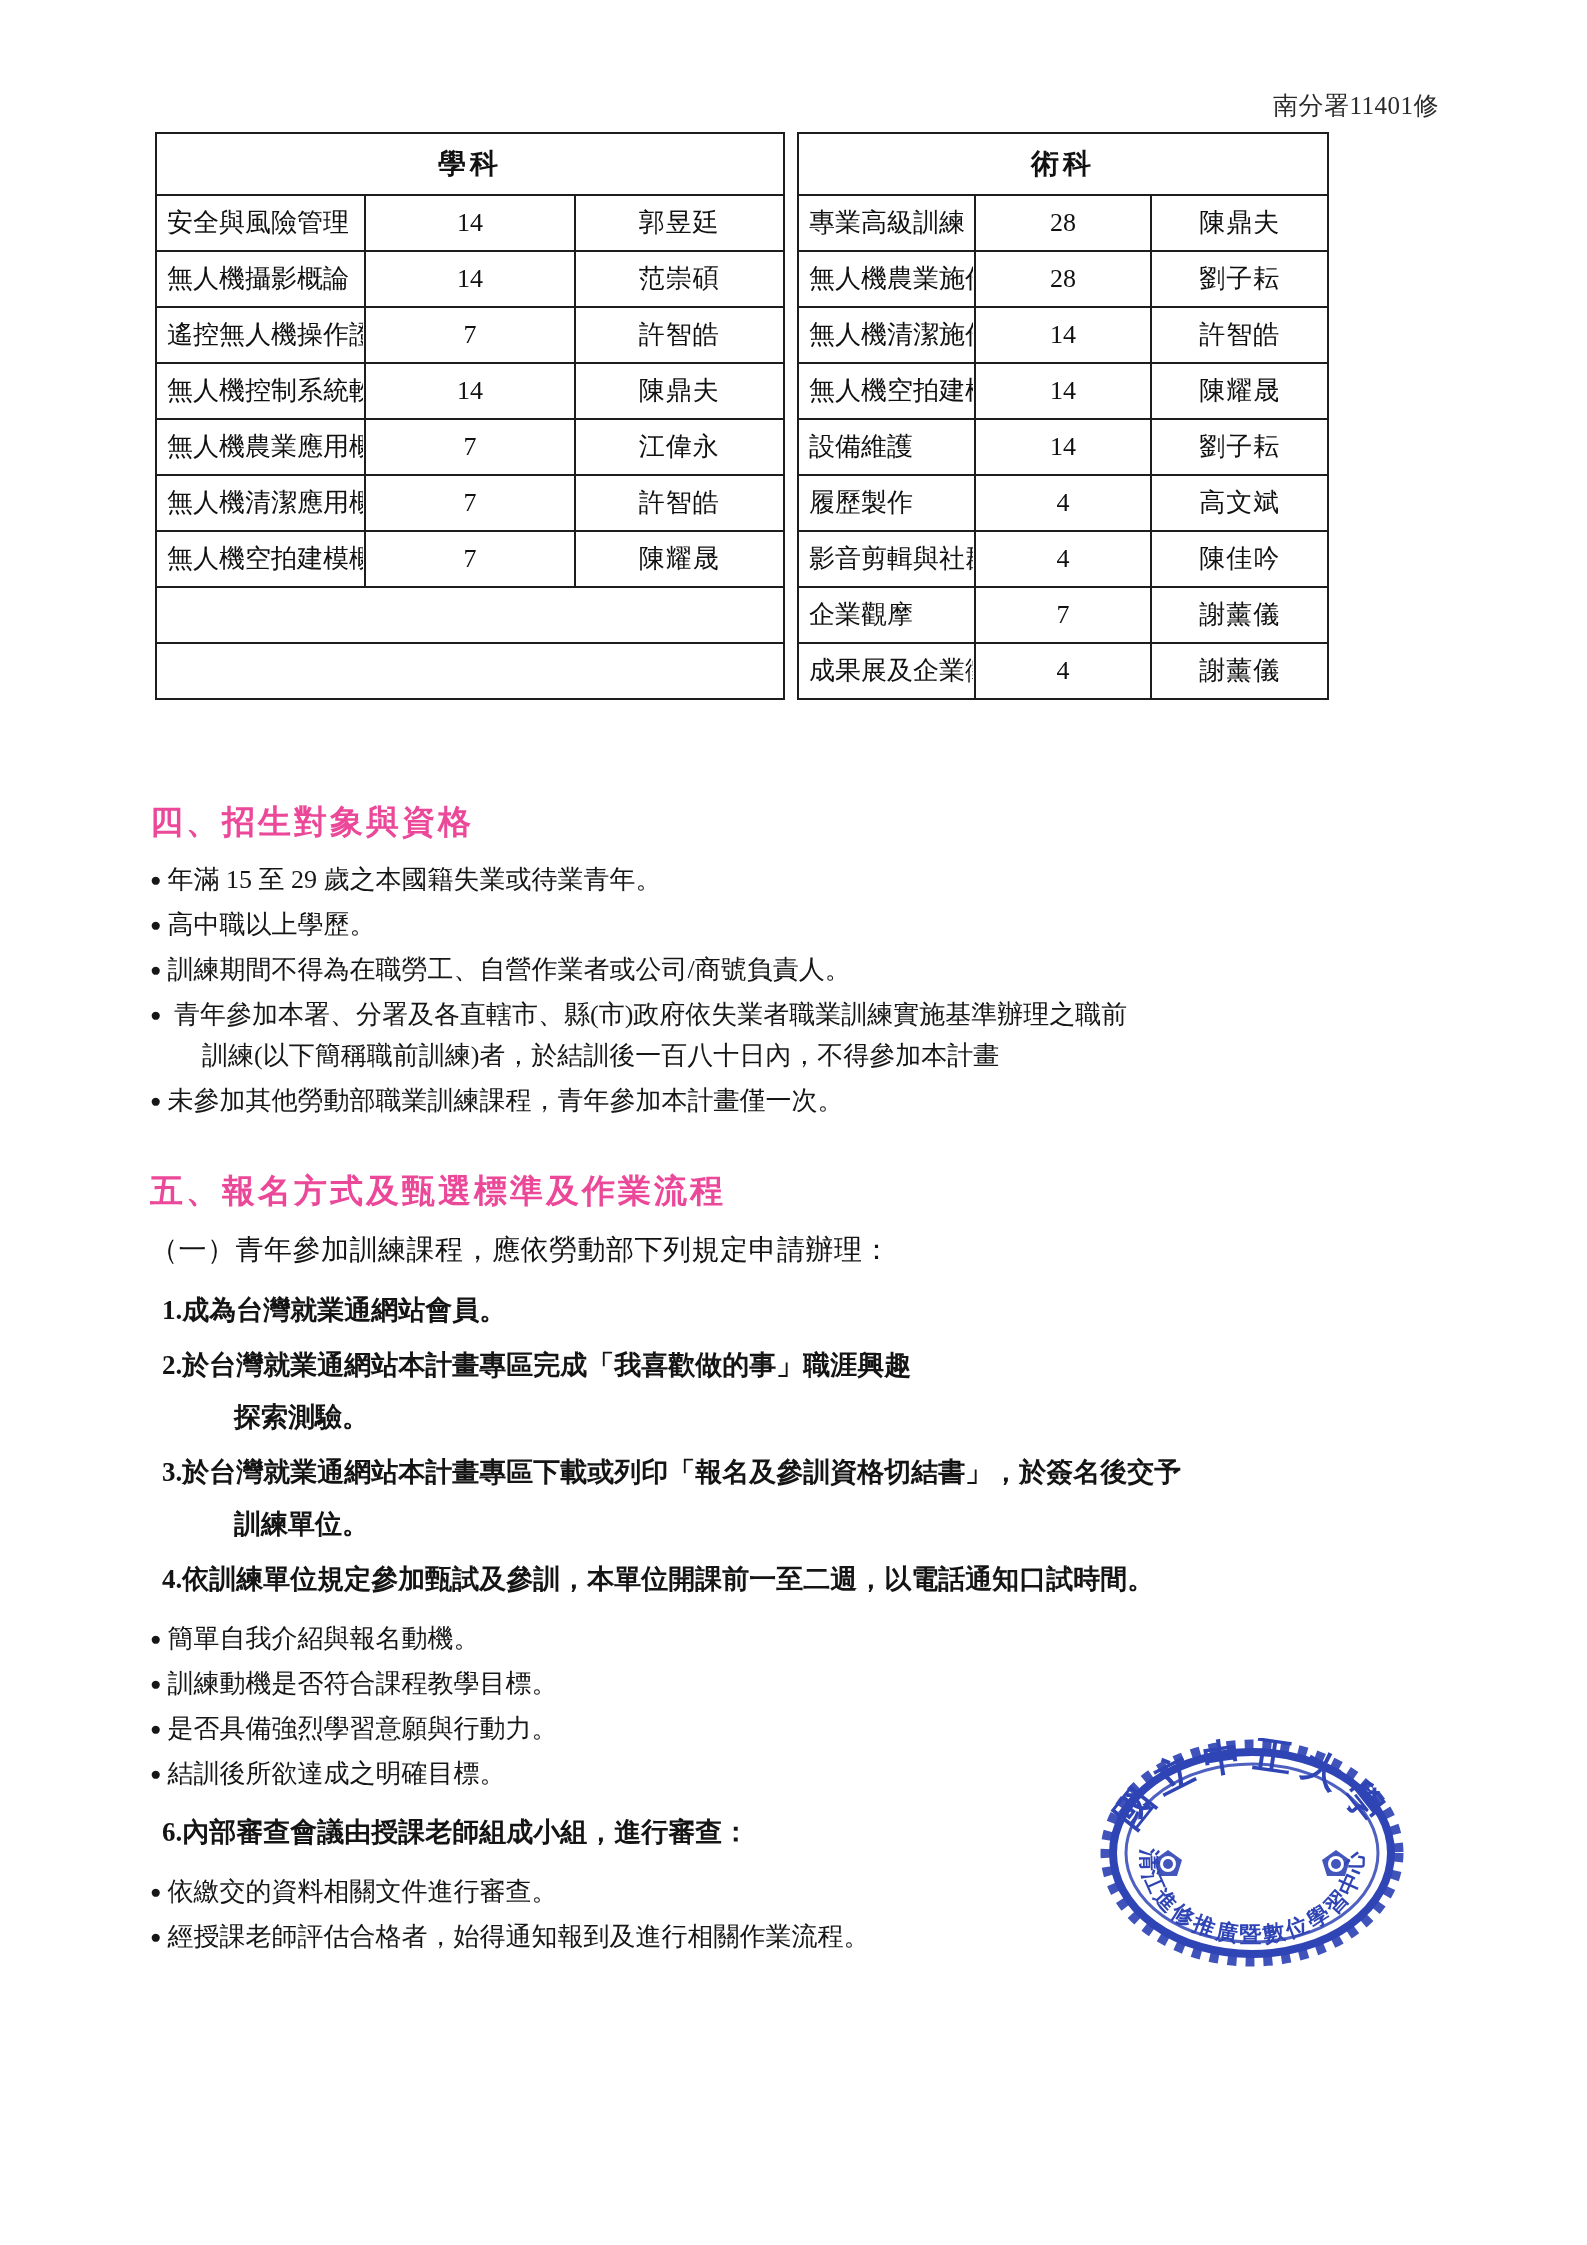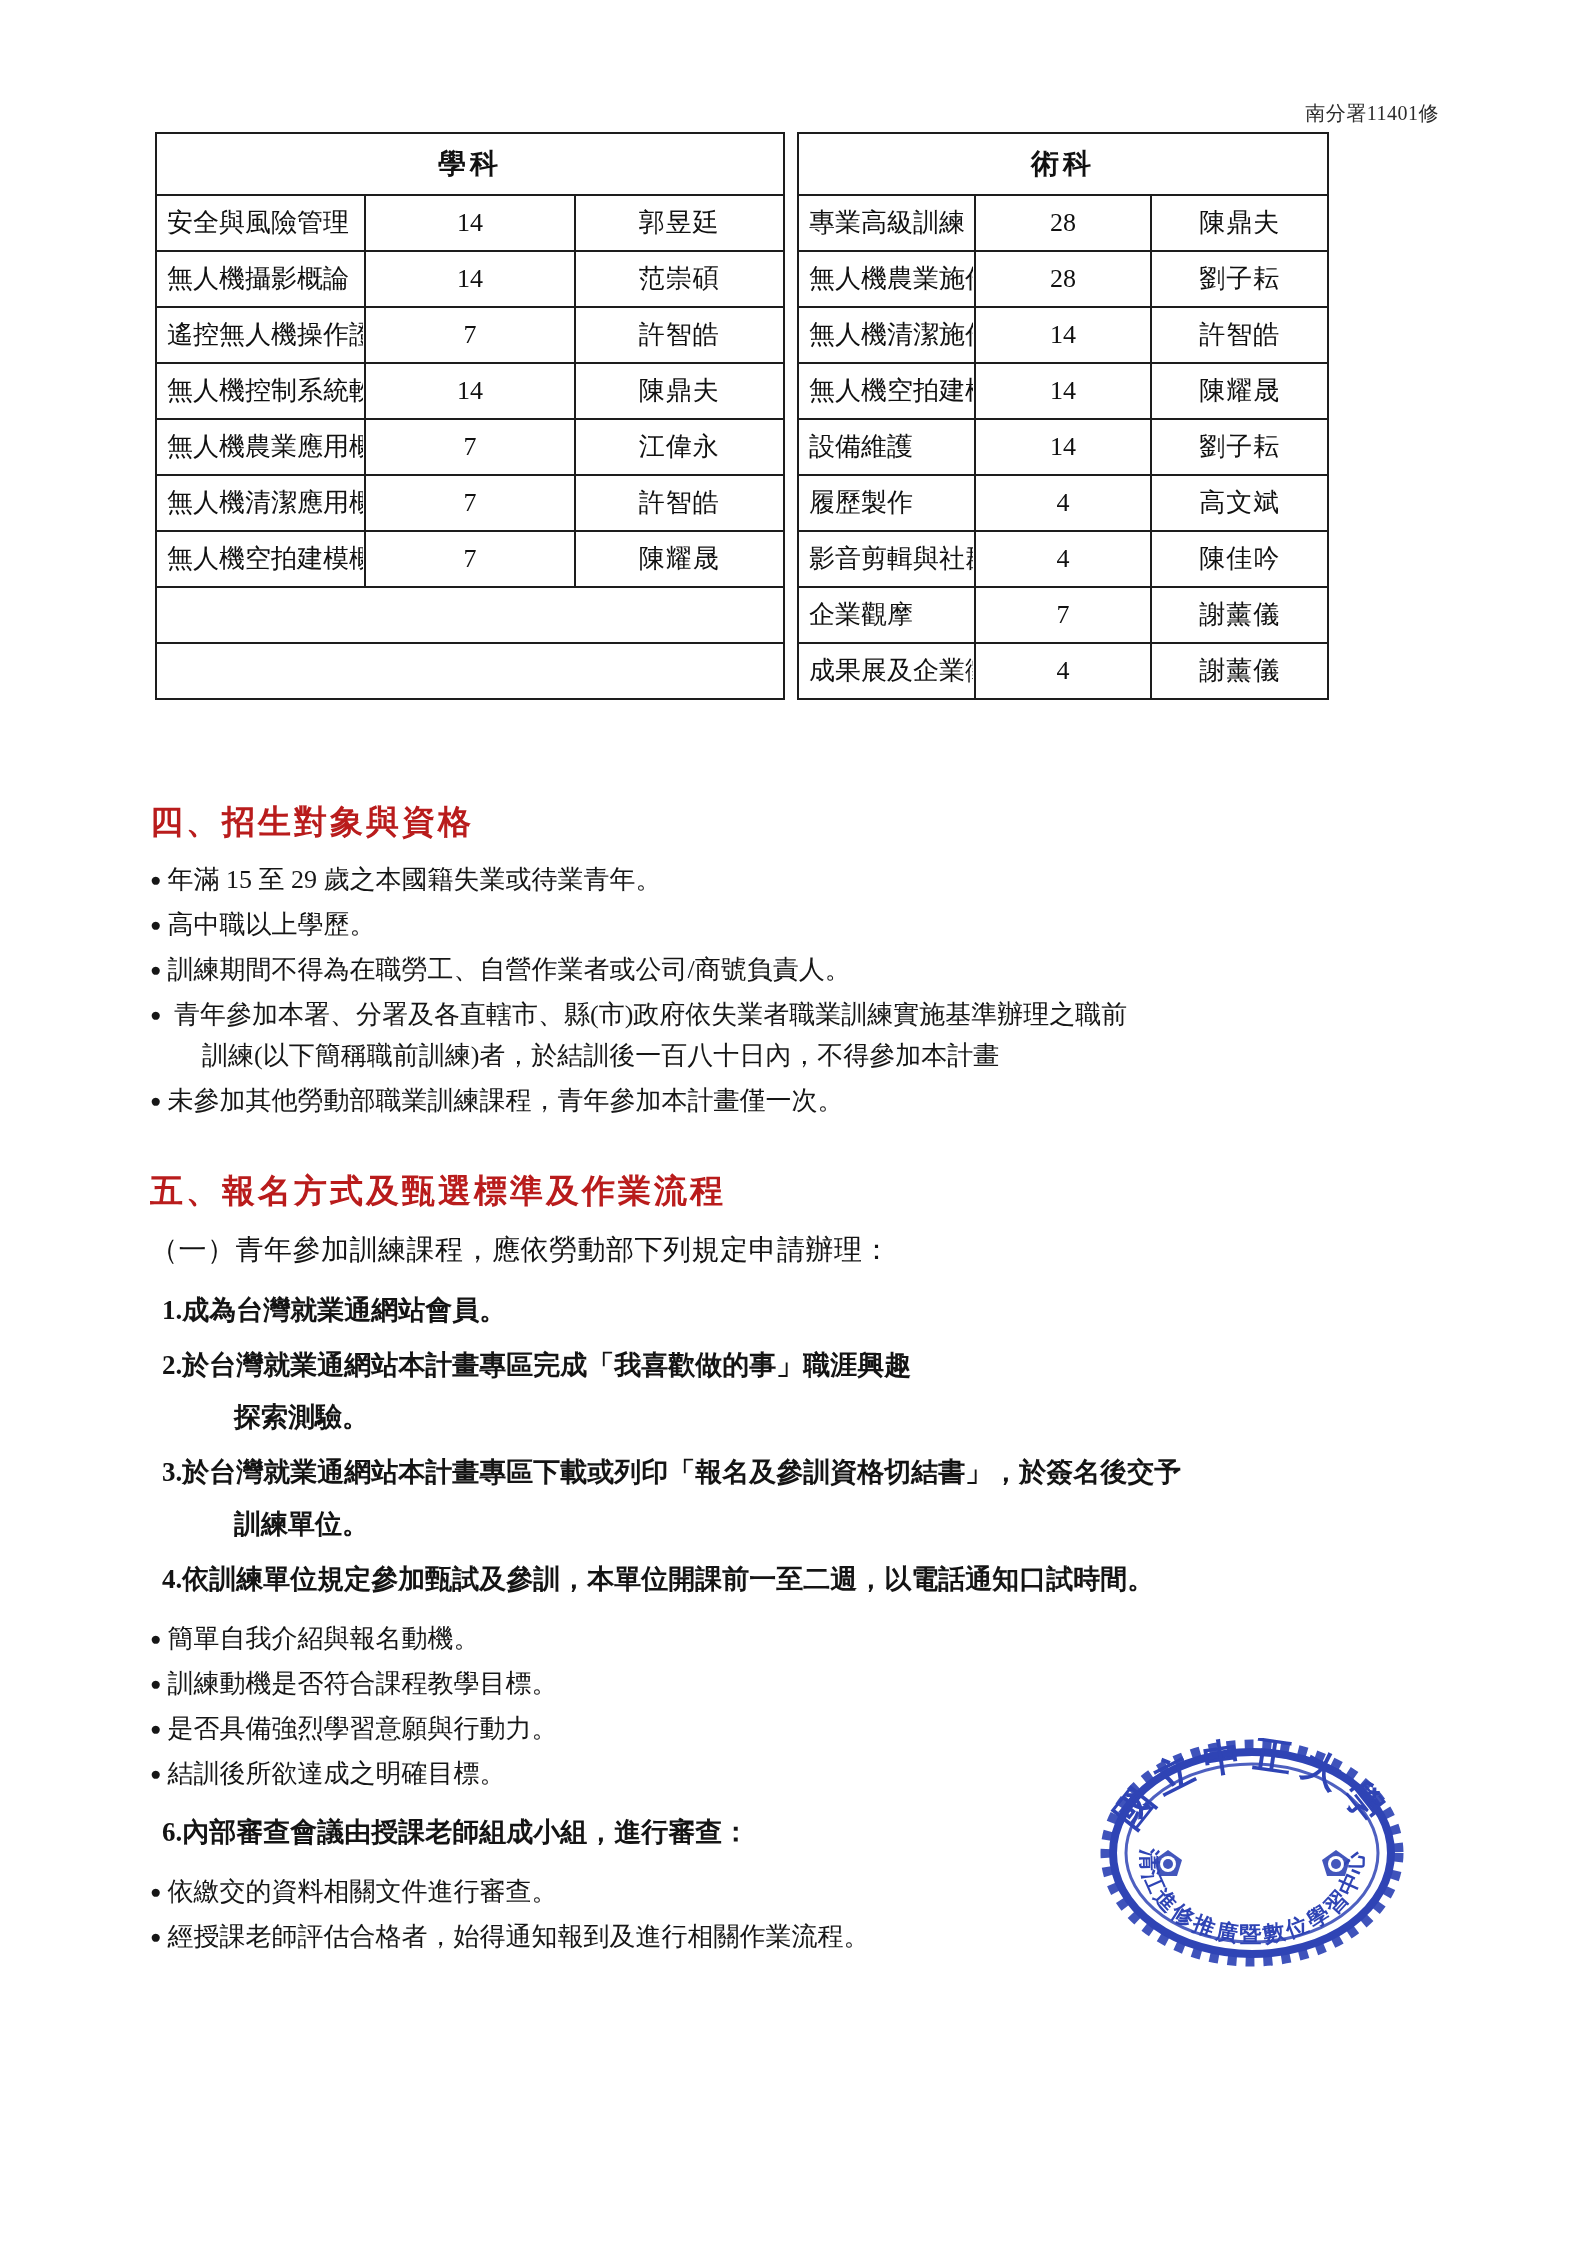--- a/index.html
+++ b/index.html
@@ -15,23 +15,23 @@
     margin: 0 auto;
     font-family: "Liberation Serif", "DejaVu Serif", serif;
     color: #1a1a1a;
     overflow: hidden;
     box-sizing: border-box;
   }
 
   
   .doc-header {
     position: absolute;
-    top: 100px;
+    top: 89px;
     right: 148px;
-    font-size: 20px;
+    font-size: 25px;
     letter-spacing: 0.5px;
     color: #2b2b2b;
     white-space: nowrap;
   }
 
   
   .tables-wrap {
     position: absolute;
     top: 132px;
     left: 155px;
@@ -88,21 +88,21 @@
     left: 0;
     width: 1587px;
     padding: 0 150px;
     box-sizing: border-box;
   }
   .section-heading {
     font-size: 33px;
     font-weight: 700;
     letter-spacing: 3px;
     margin: 0 0 14px 0;
-    color: #b91c1c;
+    color: #ec4899;
   }
   .sec-gap { height: 44px; }
 
   ul.bullets {
     list-style: none;
     margin: 0;
     padding: 0;
   }
   ul.bullets > li {
     font-size: 26px;

